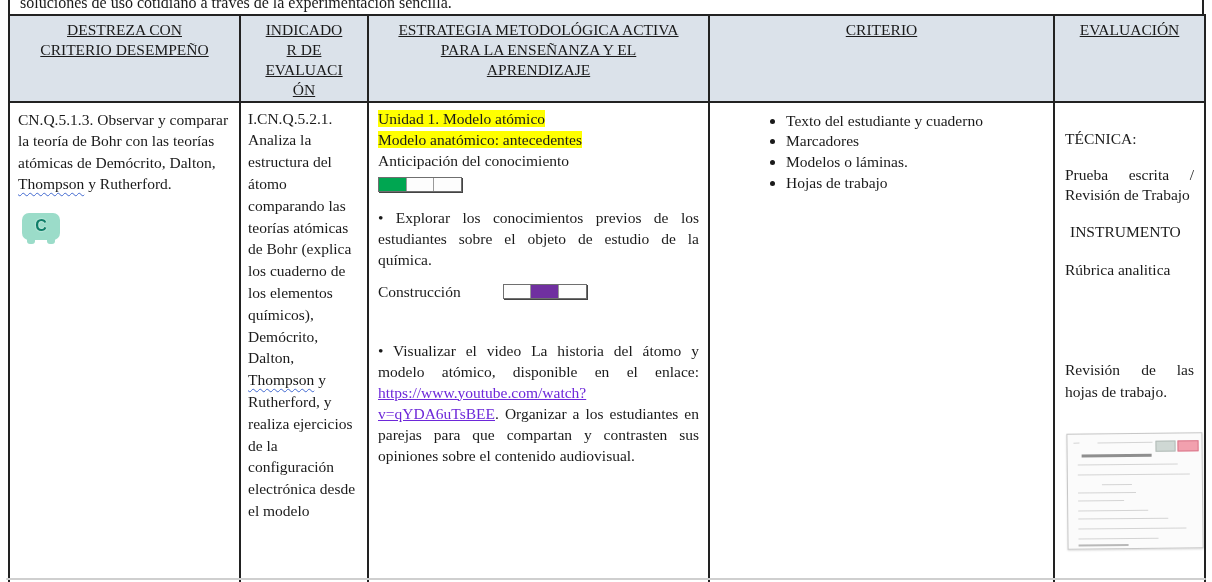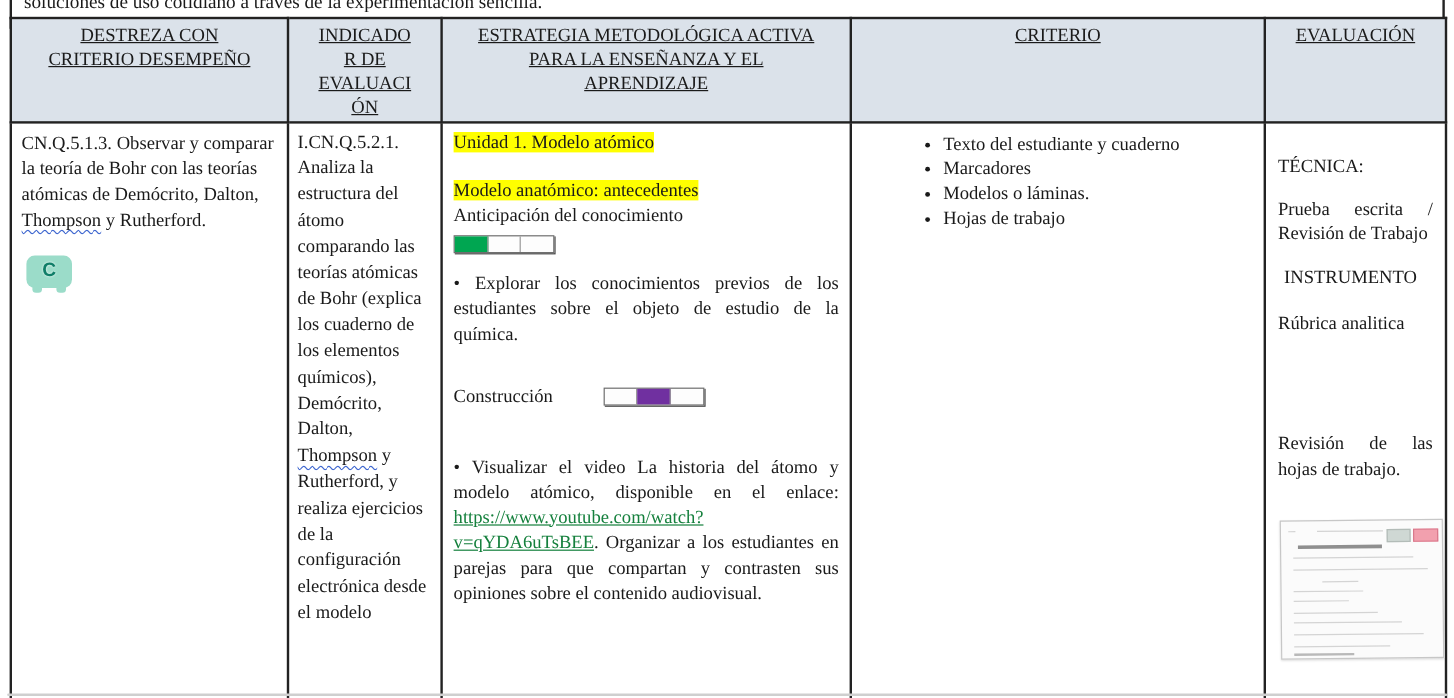--- a/index.html
+++ b/index.html
@@ -64,34 +64,34 @@
     text-shadow: 0 0 2px #ffffff;
   }
 
   
   .c-indicador { padding: 5px 4px 4px 7px; line-height: 21.8px; }
 
   
   .c-estrategia { padding: 5px 9px; }
   .c-estrategia p { line-height: 21px; }
   .hl { background: #ffff00; }
-  .mt-blank  { margin-top: 19px; }
+  .mt-blank  { }
   .just { text-align: justify; }
   .pbar {
     width: 84px; height: 15px; background: #fdfdfd;
     border: 1px solid #6f6f6f; box-shadow: 1px 1px 0 #444;
     display: flex; margin-top: 6px;
   }
   .pbar .cell { flex: 1; border-right: 1px solid #9a9a9a; }
   .pbar .cell:last-child { border-right: none; }
   .bullet-p1 { margin-top: 15px; }
-  .construccion-row { margin-top: 31px; display: flex; align-items: center; }
+  .construccion-row { margin-top: 11px; display: flex; align-items: center; }
   .construccion-row .pbar { margin-top: 0; margin-left: 42px; }
   .bullet-p2 { margin-top: 38px; }
-  a.video-link { color: #15803d; cursor: pointer; }
+  a.video-link { color: #6d28d9; cursor: pointer; }
 
   
   .c-recursos { padding: 6px 10px; }
   .c-recursos ul { margin-top: 2px; padding-left: 66px; }
   .c-recursos li { line-height: 20.8px; }
 
   
   .c-evaluacion { padding: 0 10px; }
   .ev-tecnica-label { margin-top: 27px; }
   .ev-tecnica-value { margin-top: 17px; text-align: justify; line-height: 20px; }

